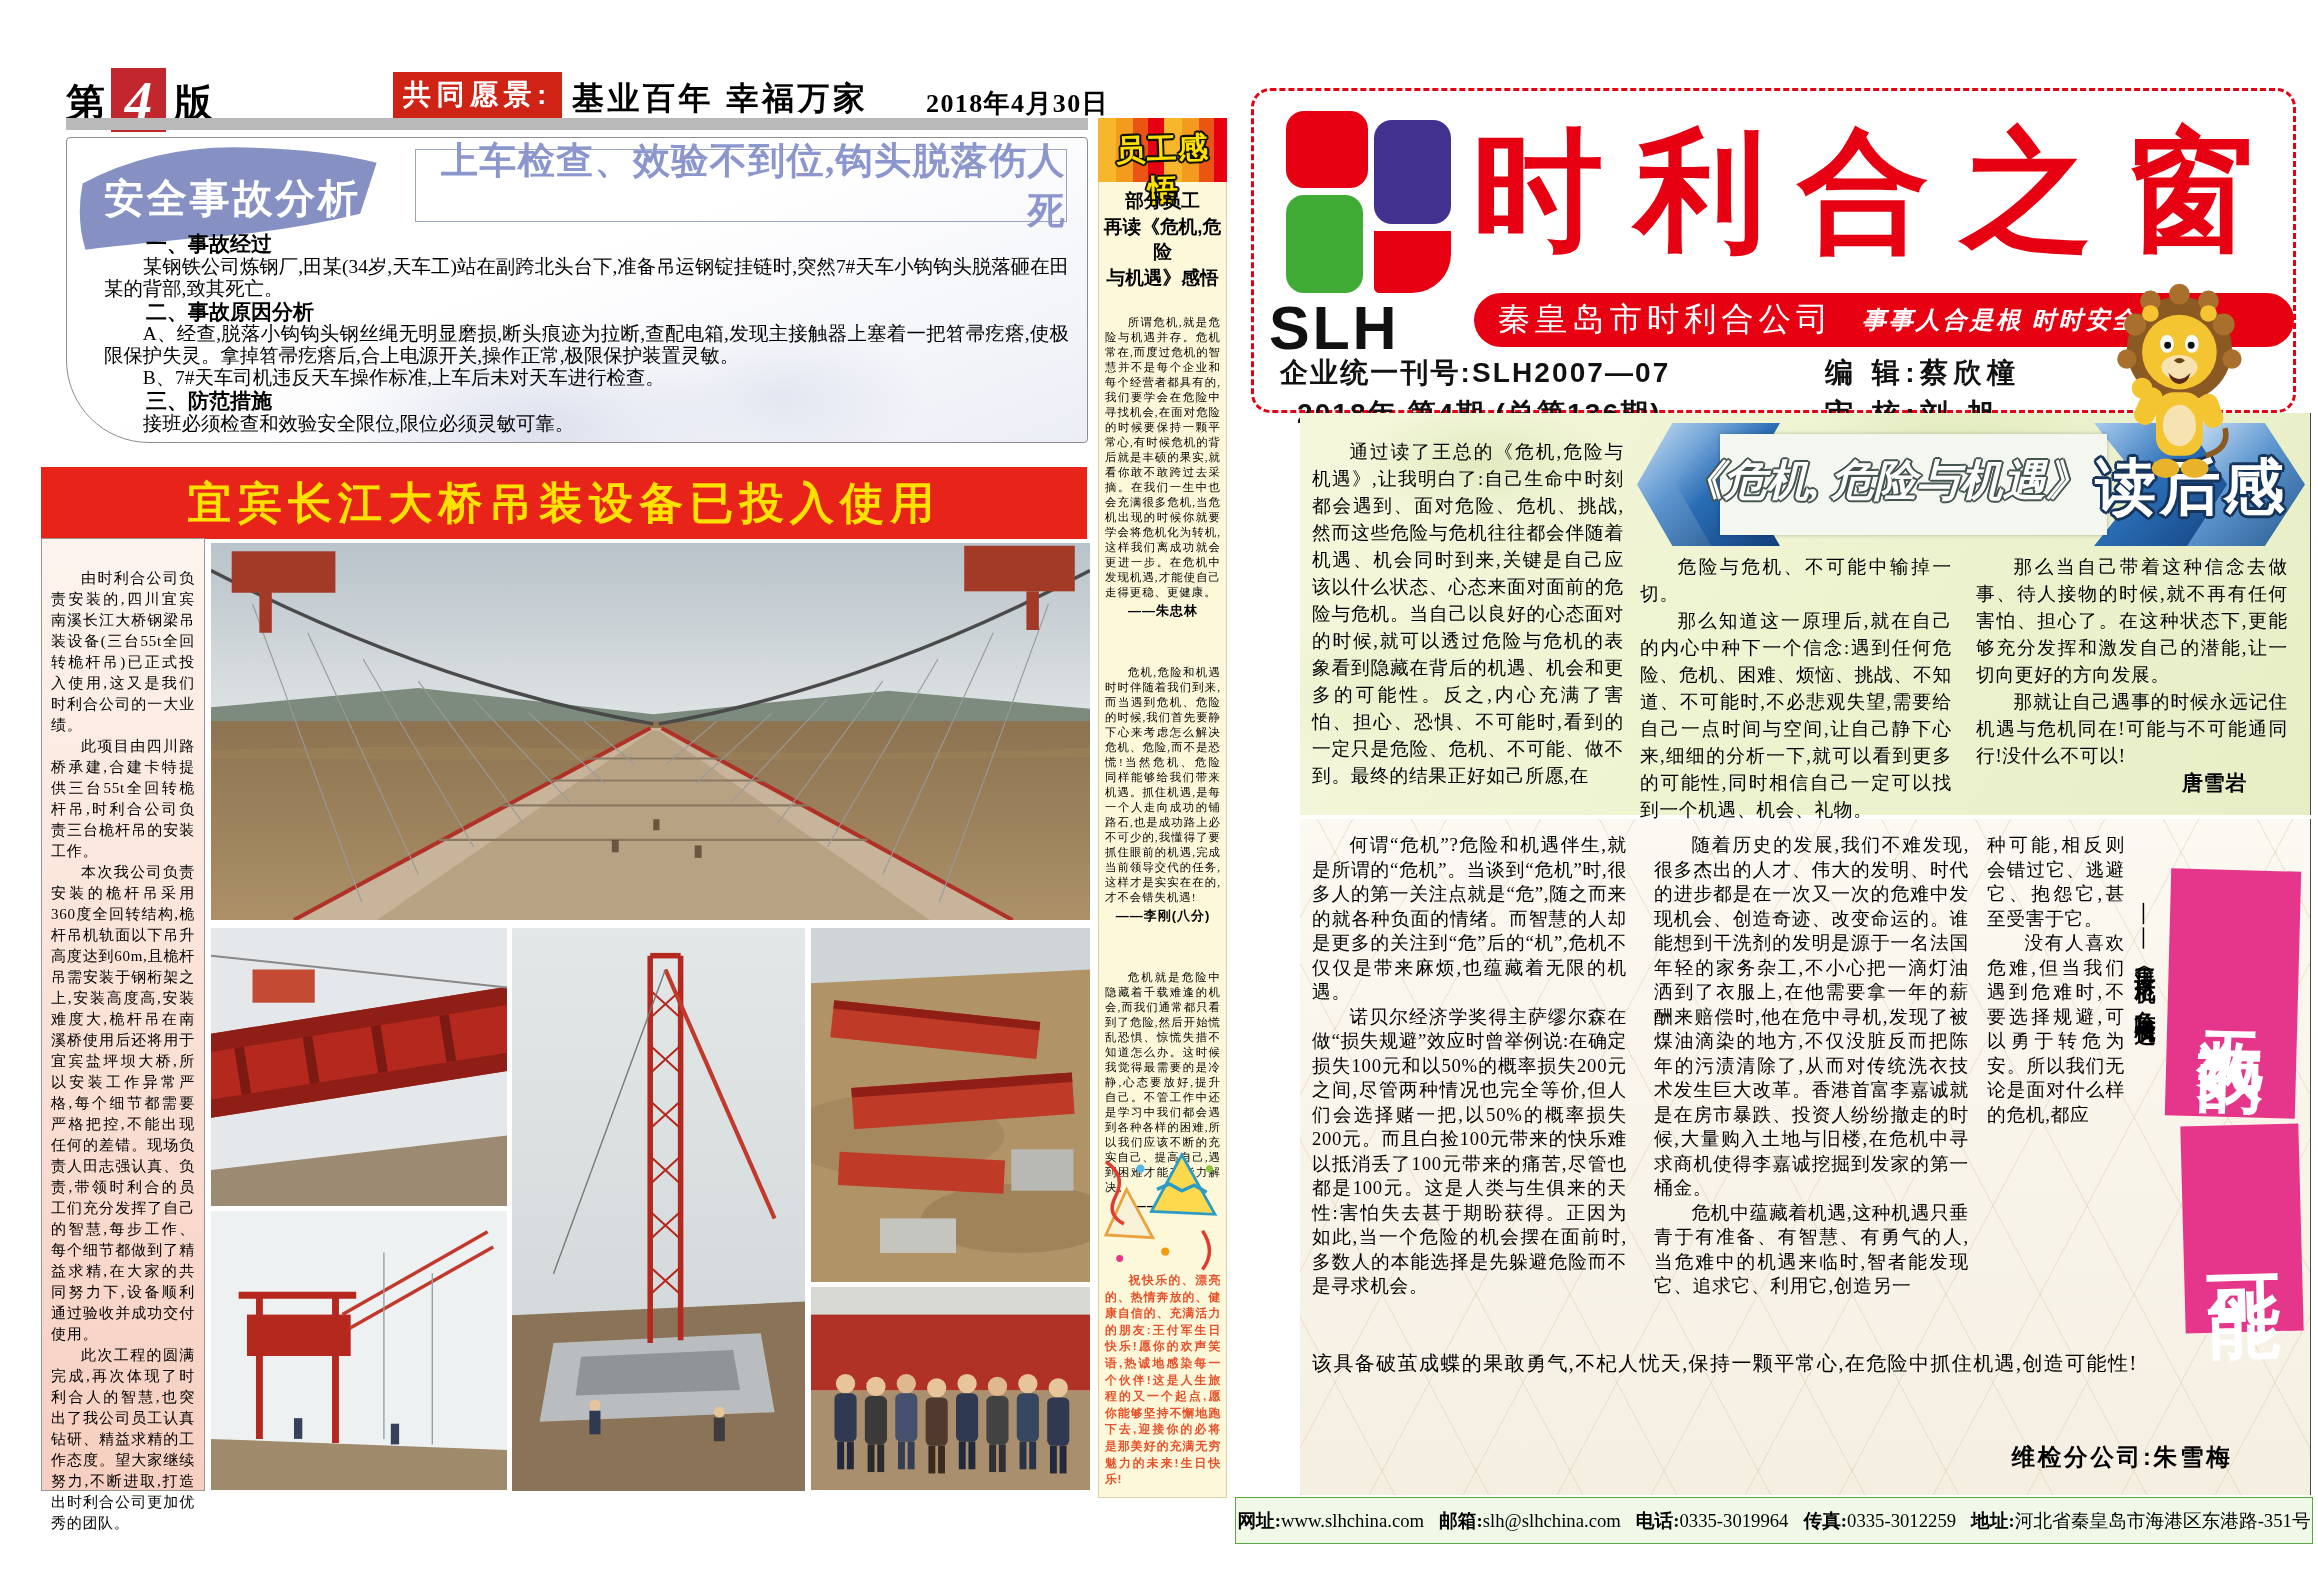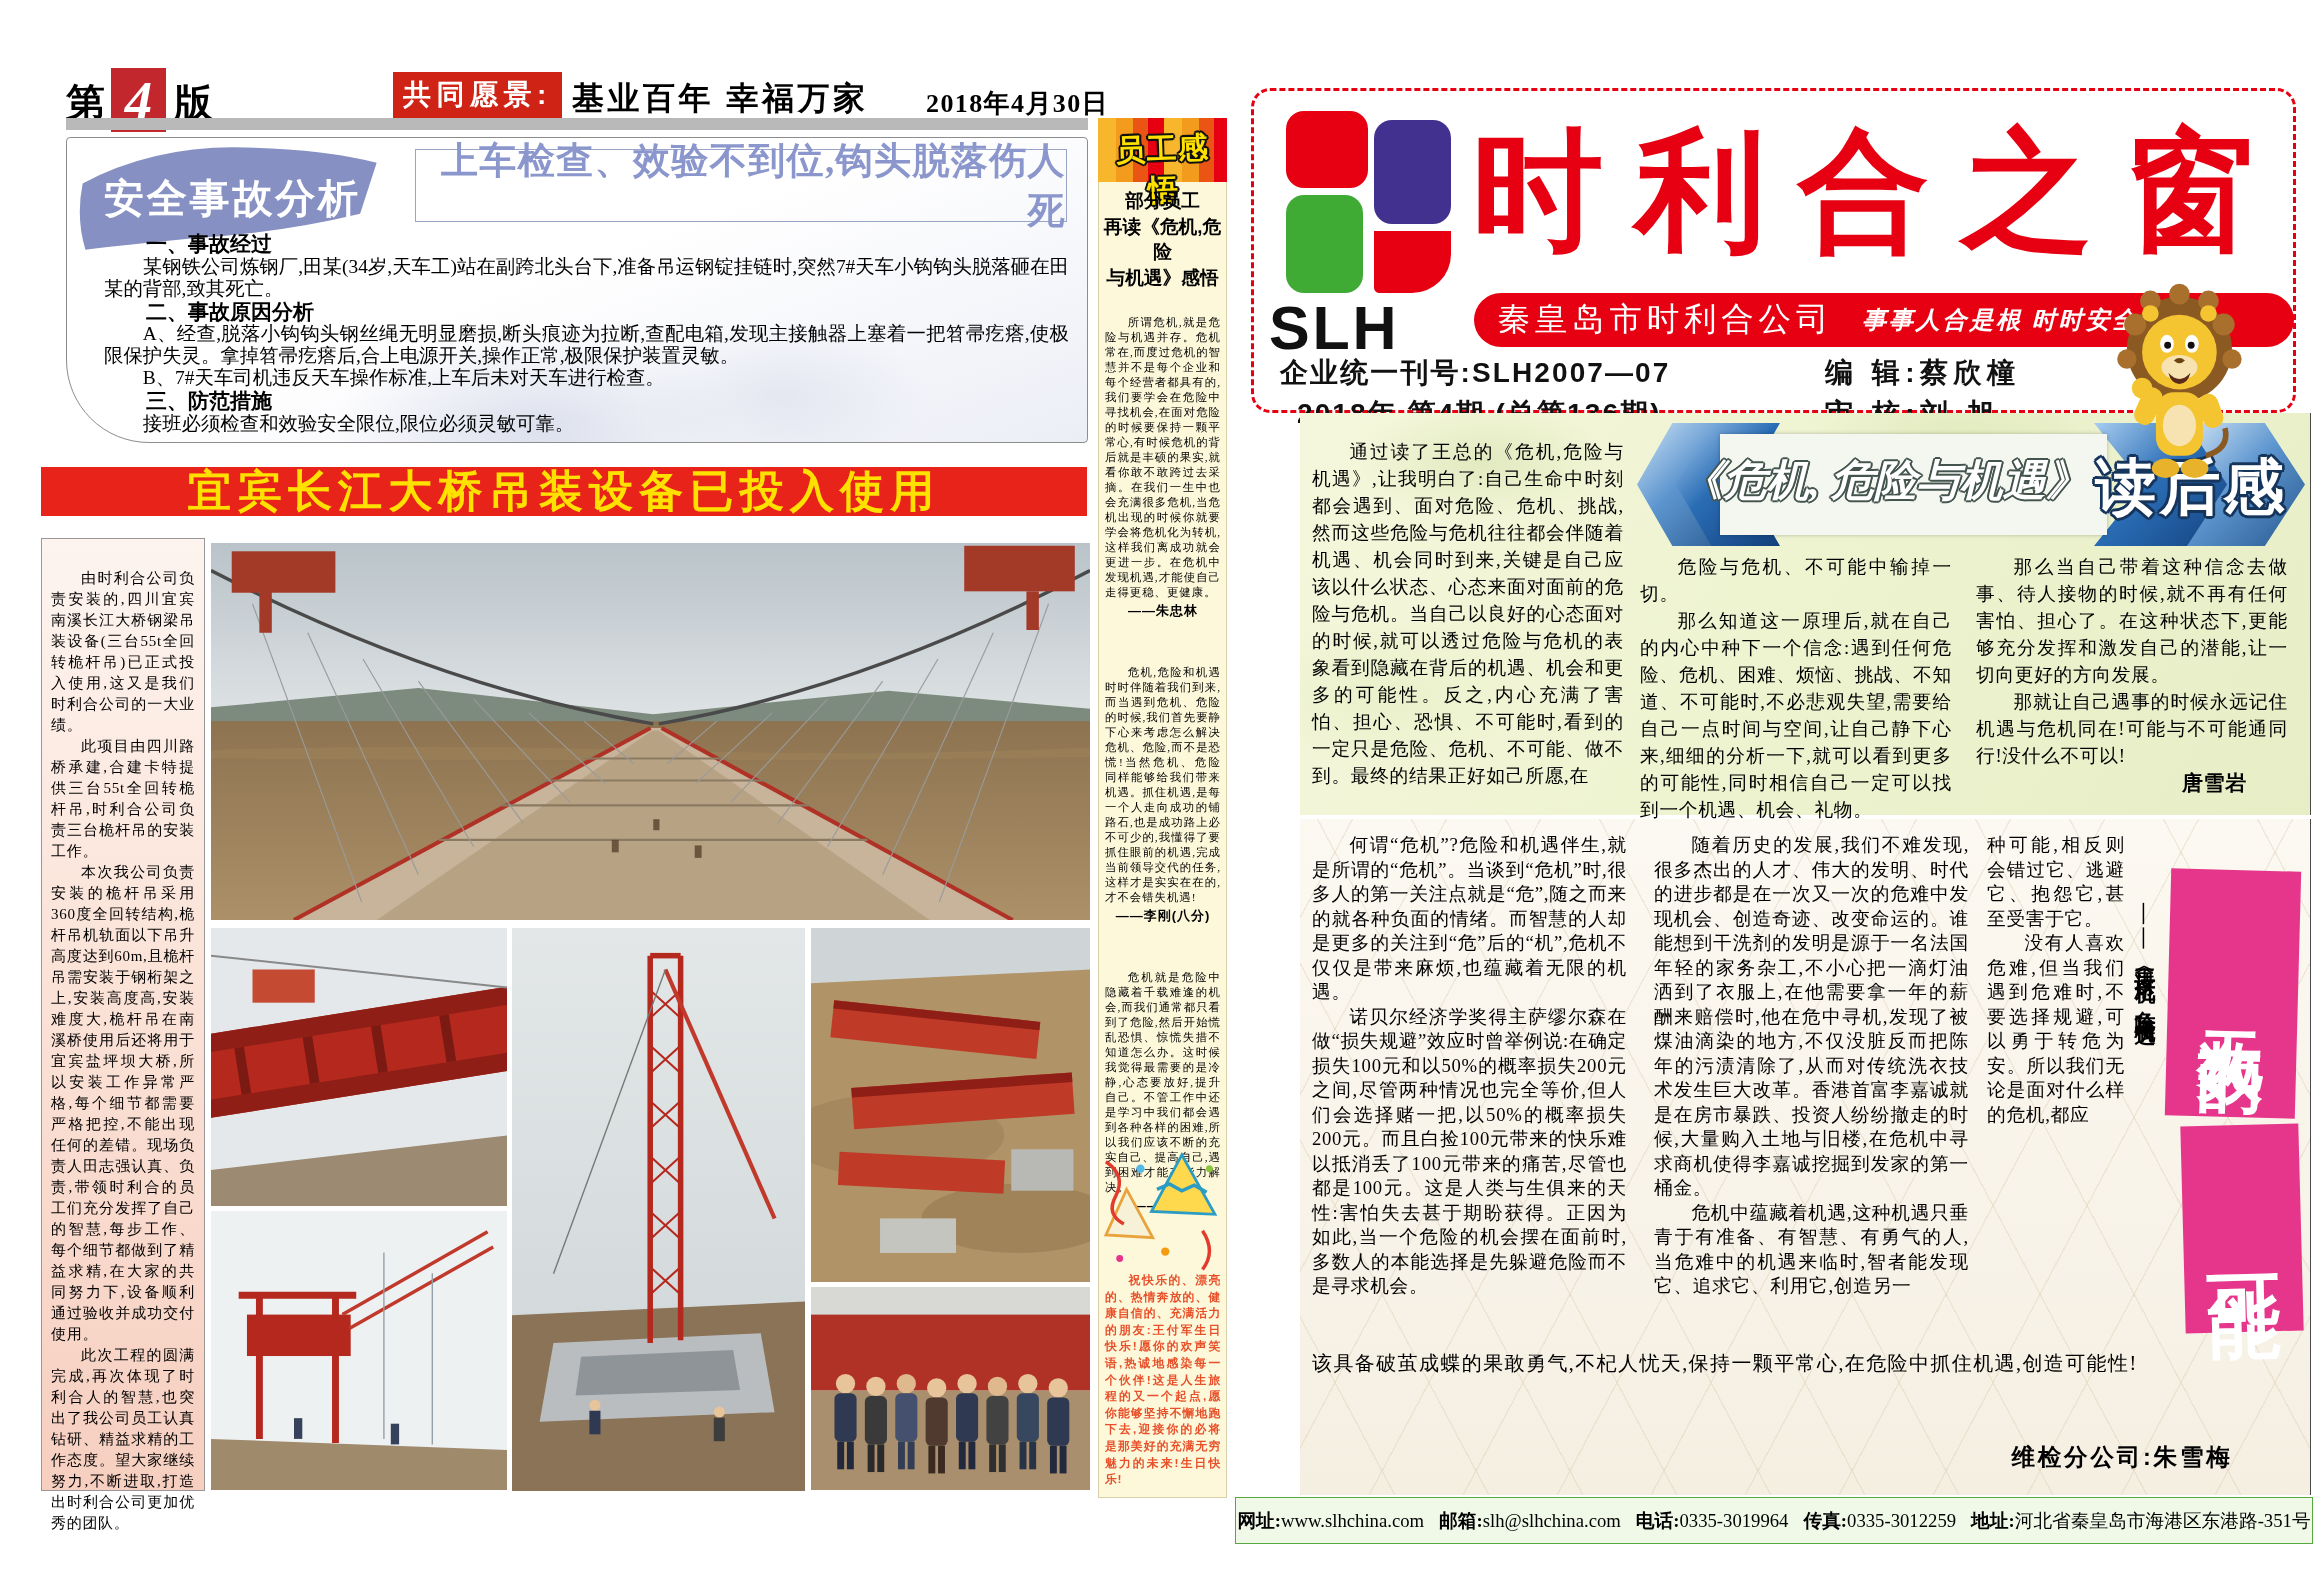--- a/index.html
+++ b/index.html
@@ -33,21 +33,21 @@
   .ribbon-wrap { left:73px; top:142px; width:312px; height:109px; }
   .ribbon-text { left:104px; top:171px; width:263px; color:#fff; font-size:40px; letter-spacing:2.8px; }
   .acc-headline { left:415px; top:149px; width:652px; height:73px; border:1.4px solid #9aa4c8;
                   display:flex; align-items:center; justify-content:center; color:#8a96cc;
                   font-weight:700; font-size:37px; letter-spacing:1.4px;text-align:right; }
   .acc-body { left:104px; top:232px; width:965px; font-size:19.4px; line-height:22px; }
   .acc-body h4 { font-family:"Liberation Sans",sans-serif; font-size:21px; line-height:23.5px; text-indent:2em; }
   .acc-body p { text-indent:2em; }
 
   
-  .bridge-banner { left:41px; top:467px; width:1046px; height:49px; background:#e8231a;
+  .bridge-banner { left:41px; top:467px; width:1046px; height:72px; background:#e8231a;
                    display:flex; align-items:center; justify-content:center;
                    color:#ffe100; font-size:44px; letter-spacing:6.2px; }
 
   
   .bridge-col { left:41px; top:538px; width:164px; height:953px; border:1.4px solid #979797;
                 background:linear-gradient(180deg,#fdf4ef 0%, #fbe3d8 45%, #f6cfc0 100%);
                 padding:29px 9px; font-size:15px; line-height:21px; letter-spacing:0.7px; }
 
   
   .photo { background:#dde2e5; }

